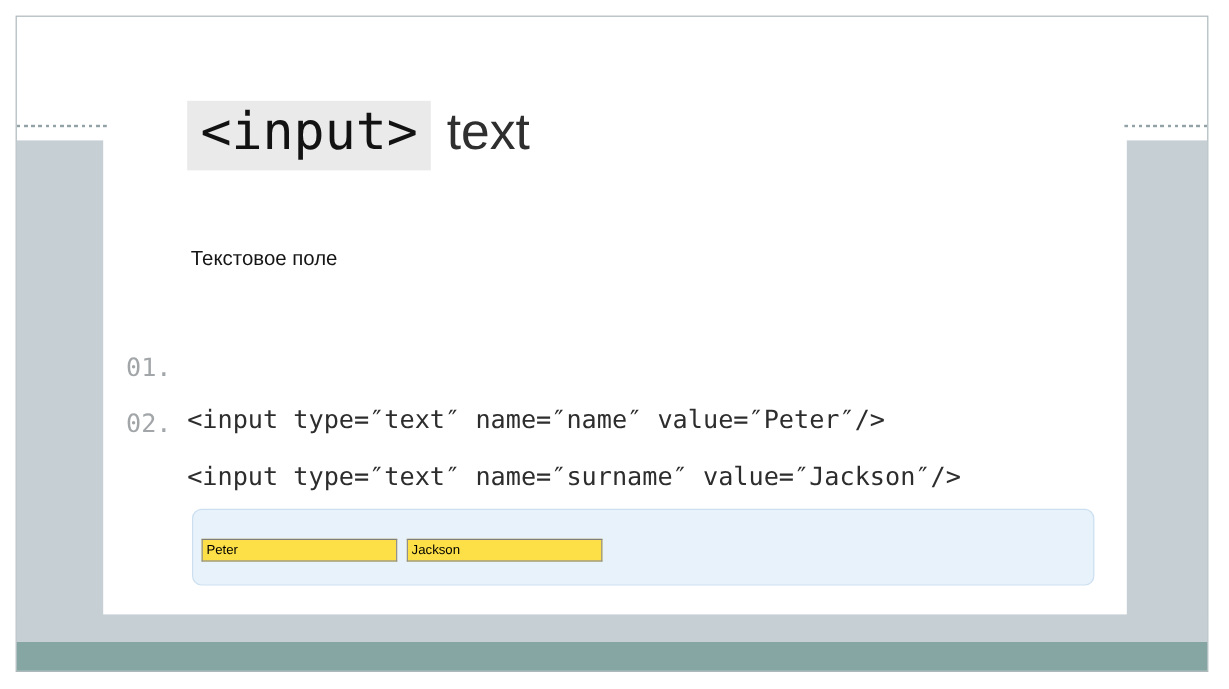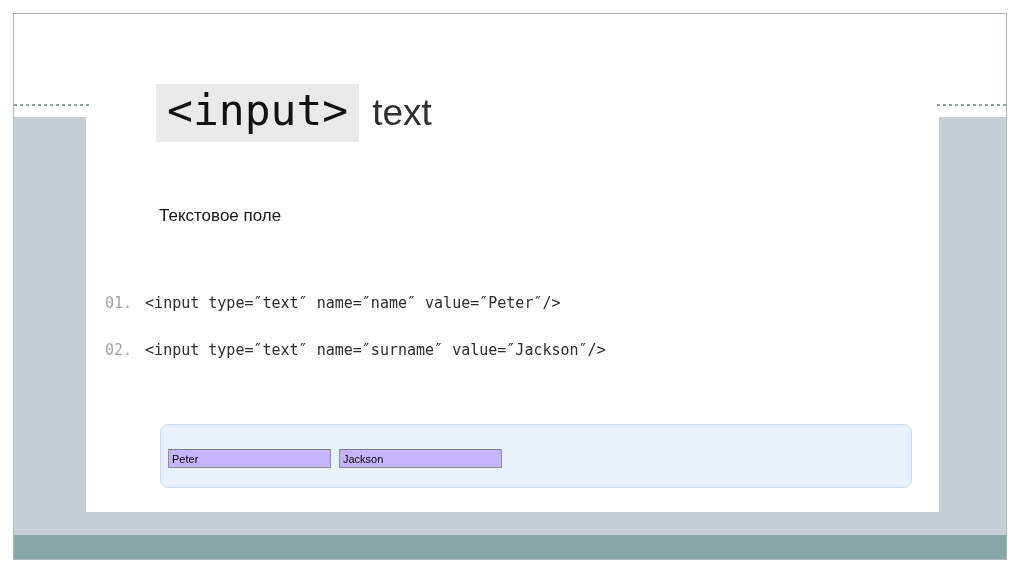--- a/index.html
+++ b/index.html
@@ -21,44 +21,44 @@
   .band-gray{position:absolute;left:0;right:0;bottom:24px;height:23px;background:#c6d0d4;}
   .band-teal{position:absolute;left:0;right:0;bottom:0;height:24px;background:#85a6a3;}
 
   
   .title{position:absolute;left:142px;top:70px;display:flex;align-items:baseline;gap:13px;white-space:nowrap;}
   .title .chip{
     display:inline-block;background:#eaeaea;color:#121212;
     font-family:"DejaVu Sans Mono", monospace;font-size:43px;line-height:1;
     padding:5px 11px 10px 11px;
   }
-  .title .suffix{color:#2f2f2f;font-size:37px;line-height:1;font-weight:normal;}
+  .title .suffix{color:#2f2f2f;font-size:43px;line-height:1;font-weight:normal;}
 
   
   .subtitle{position:absolute;left:145px;top:192px;font-size:17px;color:#161616;}
 
   
   .code-line{
     position:absolute;left:91px;display:flex;white-space:pre;
-    font-family:"DejaVu Sans Mono", monospace;font-size:15px;line-height:1;
+    font-family:"DejaVu Sans Mono", monospace;font-size:21px;line-height:1;
   }
   .code-line .lineno{color:#a2a6a8;margin-right:13px;}
-  .code-line .code{color:#2d2d2d;}
+  .code-line .code{color:#2d2d2d;margin-top:44px;}
   .line-1{top:282px;}
   .line-2{top:329px;justify-content:flex-end;}
 
   
   .demo{
     position:absolute;left:146px;top:410px;width:752px;height:64px;
     box-sizing:border-box;background:#e8f2fb;border:1px solid #cbdff0;border-radius:8px;
     padding:24px 0 0 7px;display:flex;gap:8px;align-items:flex-start;
   }
   .demo-input{
     box-sizing:border-box;width:163px;height:19px;
-    border:1px solid #919191;border-top-color:#7e7e7e;border-radius:0;background:#c4b5fd;
+    border:1px solid #919191;border-top-color:#7e7e7e;border-radius:0;background:#fde047;
     font-family:"Liberation Sans", sans-serif;font-size:11px;color:#000;
     padding:1px 3px;outline:none;
   }
 </style>
 </head>
 <body>
 
 <div class="slide">
 
   <div class="dash dash-left"></div>

